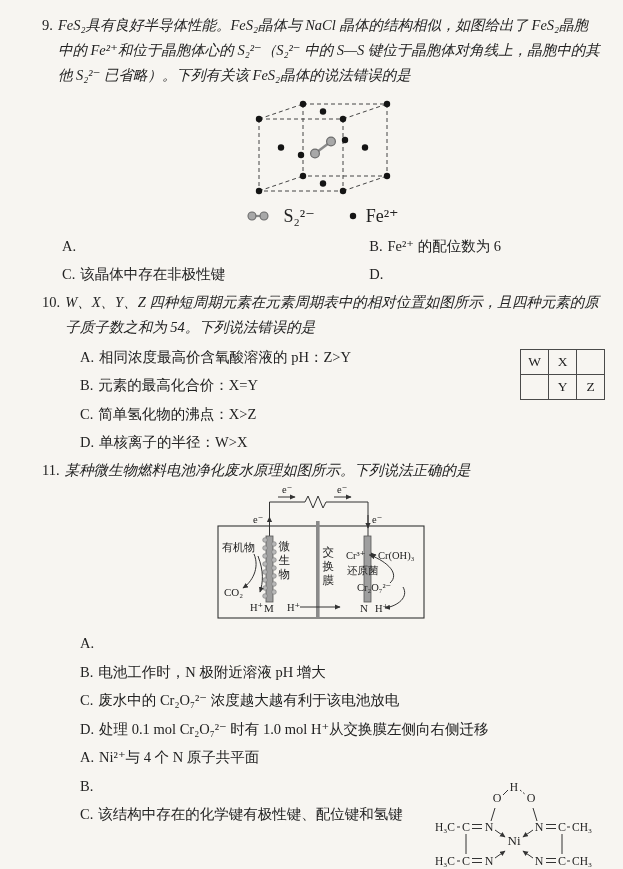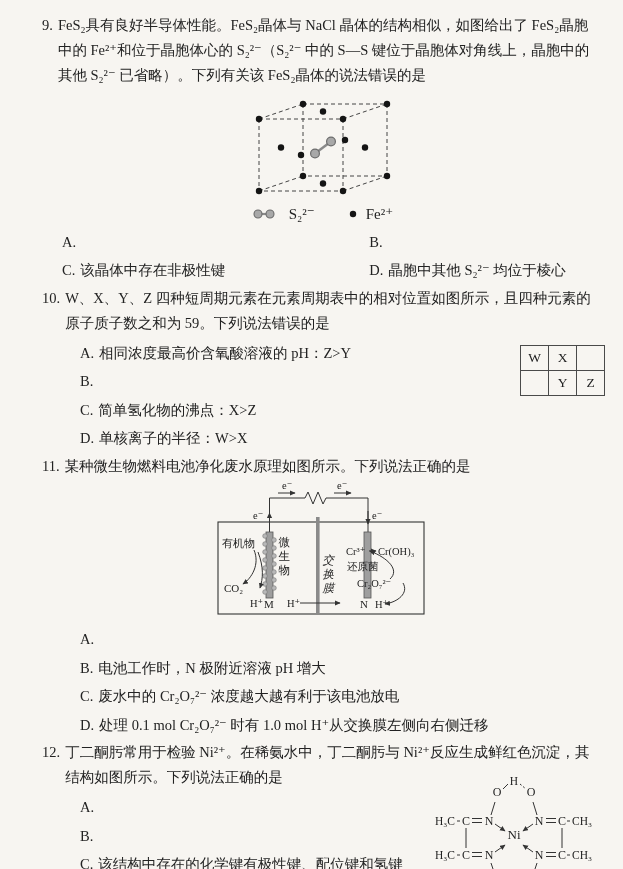--- a/index.html
+++ b/index.html
@@ -5,34 +5,34 @@
   html,body{margin:0;padding:0;}
   body{
     width:623px;height:869px;overflow:hidden;
     background:#f7f5f1;color:#222;
     font-family:"Liberation Serif","DejaVu Serif",serif;
   }
   .page{padding:13px 22px 0 42px;position:relative;}
   .q{margin:0 0 4px 0;}
   .stem{display:flex;font-size:14.5px;line-height:1.72;}
   .qnum{margin-right:5px;white-space:nowrap;}
-  .stem-text{flex:1;}
+  .stem-text{flex:1;font-style:italic;}
   .opt{font-size:14.5px;line-height:1.55;margin-top:6px;display:flex;}
   .olabel{margin-right:5px;white-space:nowrap;}
   .q9-opts{display:grid;grid-template-columns:57% 43%;padding-left:20px;margin-top:2px;}
   .opts-col{padding-left:38px;position:relative;margin-top:1px;}
   .fig{margin:4px auto 2px;text-align:center;}
-  .legend{display:flex;justify-content:center;align-items:center;gap:7px;font-size:15px;margin-top:-1px;}
+  .legend{display:flex;justify-content:center;align-items:center;gap:7px;font-size:18px;margin-top:-1px;}
   .legend .gap{width:18px;}
   .ptable{position:absolute;right:-4px;top:3px;border-collapse:collapse;background:#f7f5f1;}
   .ptable td{border:1.2px solid #4a4a4a;width:27px;height:24px;text-align:center;font-size:13.5px;padding:0;}
   .fuelwrap{position:relative;width:224px;margin:2px auto 0;}
   .vlabel{position:absolute;width:14px;font-size:11.5px;line-height:1.2;word-break:break-all;color:#222;}
   .vl-microbe{left:69px;top:56px;}
-  .vl-membrane{left:113px;top:74px;font-style:italic;}
+  .vl-membrane{left:113px;top:62px;}
   .q12{position:relative;}
   .q12 .opts-col{margin-right:178px;}
   .molecule{position:absolute;right:-8px;top:24px;}
   svg text{font-family:"Liberation Serif","DejaVu Serif",serif;fill:#222;}
   .ln{stroke:#333;stroke-width:1.1;fill:none;}
   .thin{stroke:#333;stroke-width:1;fill:none;}
   .dash{stroke:#444;stroke-width:1;stroke-dasharray:4 3;fill:none;}
 </style>
 </head>
 <body>
@@ -91,36 +91,36 @@
         <span>Fe²⁺</span>
       </div>
     </figure>
 
     <div class="q9-opts">
       <div class="opt">
         <span class="olabel">A.</span>
       </div>
       <div class="opt">
         <span class="olabel">B.</span>
+        <span>Fe²⁺ 的配位数为 6</span>
       </div>
       <div class="opt">
         <span class="olabel">C.</span>
         <span>该晶体中存在非极性键</span>
       </div>
       <div class="opt">
         <span class="olabel">D.</span>
-        <span>晶胞中其他 S₂²⁻ 均位于棱心</span>
       </div>
     </div>
   </section>
 
   <section class="q">
     <div class="stem">
       <span class="qnum">10.</span>
-      <div class="stem-text">W、X、Y、Z 四种短周期元素在元素周期表中的相对位置如图所示，且四种元素的原子质子数之和为 59。下列说法错误的是</div>
+      <div class="stem-text">W、X、Y、Z 四种短周期元素在元素周期表中的相对位置如图所示，且四种元素的原子质子数之和为 54。下列说法错误的是</div>
     </div>
     <div class="opts-col">
       <table class="ptable">
         <tbody>
             <tr>
           <td>W</td>
           <td>X</td>
           <td></td>
         </tr>
         <tr>
@@ -129,20 +129,21 @@
           <td>Z</td>
         </tr>
       </tbody>
         </table>
       <div class="opt">
         <span class="olabel">A.</span>
         <span>相同浓度最高价含氧酸溶液的 pH：Z&gt;Y</span>
       </div>
       <div class="opt">
         <span class="olabel">B.</span>
+        <span>元素的最高化合价：X=Y</span>
       </div>
       <div class="opt">
         <span class="olabel">C.</span>
         <span>简单氢化物的沸点：X&gt;Z</span>
       </div>
       <div class="opt">
         <span class="olabel">D.</span>
         <span>单核离子的半径：W&gt;X</span>
       </div>
     </div>
@@ -239,24 +240,20 @@
         <span>废水中的 Cr₂O₇²⁻ 浓度越大越有利于该电池放电</span>
       </div>
       <div class="opt">
         <span class="olabel">D.</span>
         <span>处理 0.1 mol Cr₂O₇²⁻ 时有 1.0 mol H⁺从交换膜左侧向右侧迁移</span>
       </div>
     </div>
   </section>
 
   <section class="q q12">
-    <div class="stem">
-      <span class="qnum">12.</span>
-      <div class="stem-text">丁二酮肟常用于检验 Ni²⁺。在稀氨水中，丁二酮肟与 Ni²⁺反应生成鲜红色沉淀，其结构如图所示。下列说法正确的是</div>
-    </div>
 
     <div class="molecule">
       <svg width="190" height="134" viewBox="0 0 190 134">
         <defs>
           <marker id="arrN" markerWidth="7" markerHeight="7" refX="5" refY="2.6" orient="auto">
             <path d="M0,0 L5.6,2.6 L0,5.2 z" fill="#333"></path>
           </marker>
         </defs>
 
         <text x="95" y="75" font-size="13" text-anchor="middle">Ni</text>
@@ -307,20 +304,21 @@
         <line x1="76" y1="60" x2="86" y2="67" class="thin" marker-end="url(#arrN)"></line>
         <line x1="76" y1="88" x2="86" y2="81" class="thin" marker-end="url(#arrN)"></line>
         <line x1="114" y1="60" x2="104" y2="67" class="thin" marker-end="url(#arrN)"></line>
         <line x1="114" y1="88" x2="104" y2="81" class="thin" marker-end="url(#arrN)"></line>
       </svg>
     </div>
 
     <div class="opts-col">
       <div class="opt">
         <span class="olabel">A.</span>
+        <span>Ni²⁺与 4 个 N 原子共平面</span>
       </div>
       <div class="opt">
         <span class="olabel">B.</span>
       </div>
       <div class="opt">
         <span class="olabel">C.</span>
         <span>该结构中存在的化学键有极性键、配位键和氢键</span>
       </div>
 
     </div>

